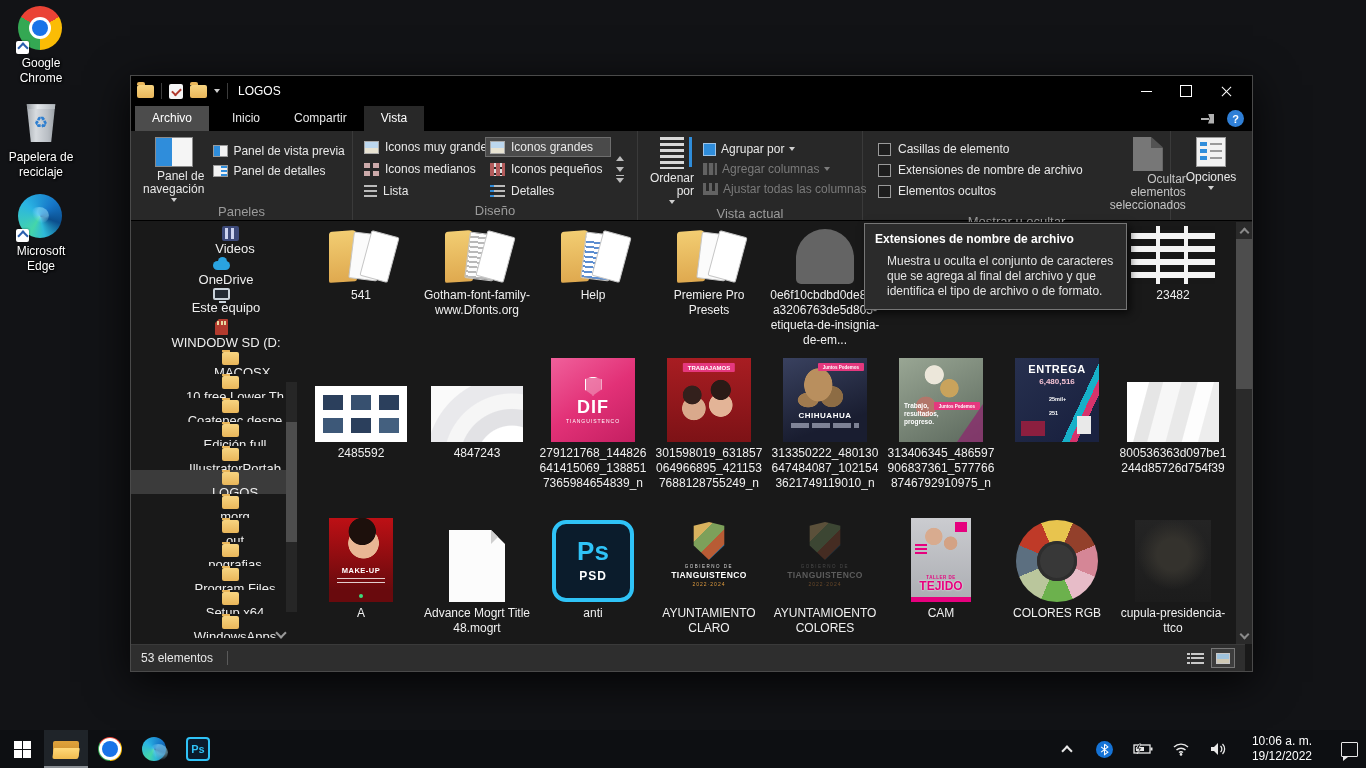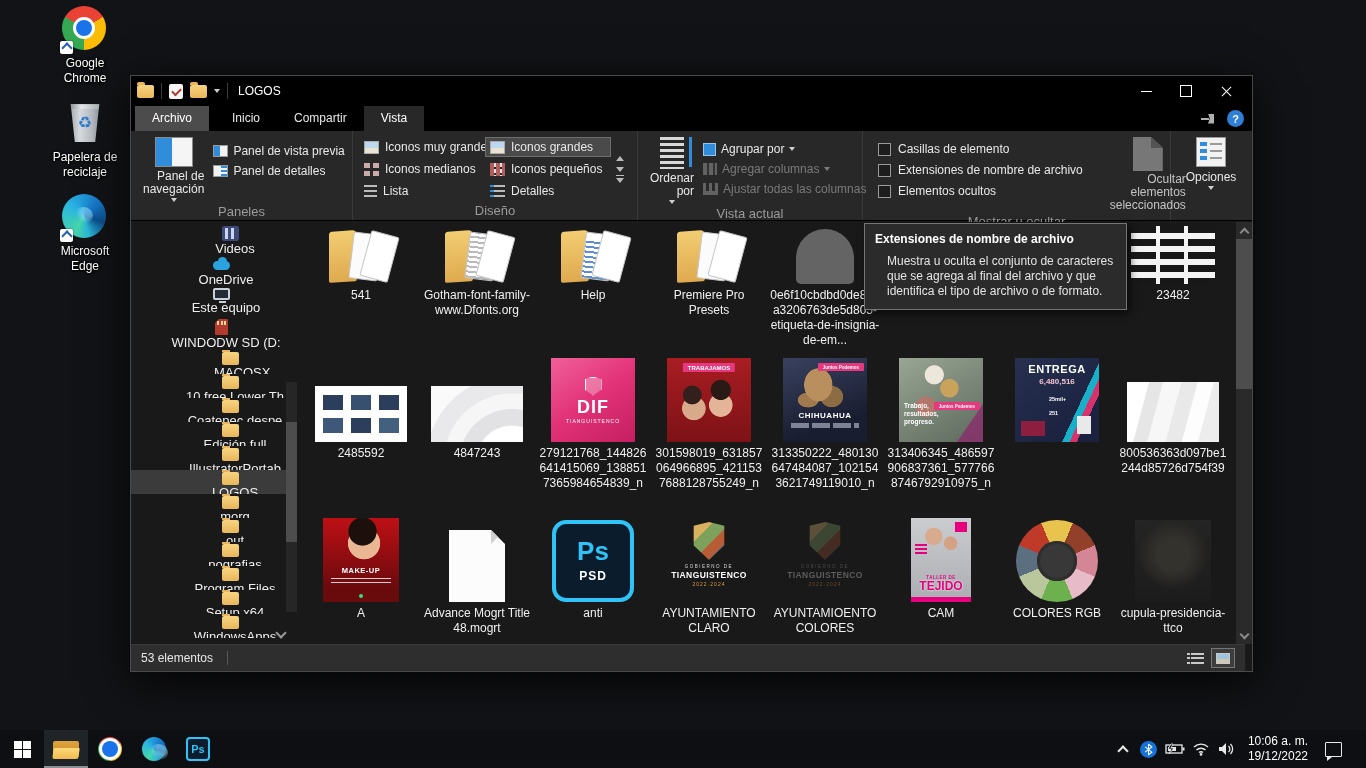--- a/index.html
+++ b/index.html
@@ -2,21 +2,21 @@
 <html><head>
 <meta charset="utf-8">
 <style>
   * { margin:0; padding:0; box-sizing:border-box; }
   html,body { width:1366px; height:768px; overflow:hidden; background:#111214;
     font-family:"Liberation Sans", sans-serif; -webkit-font-smoothing:antialiased; }
 
   
   .desktop { position:absolute; inset:0; background:#121316; }
   .dt-icons { position:absolute; left:6px; top:6px; width:70px; }
-  .dt-item { width:70px; margin-bottom:14px; text-align:center; cursor:default;margin-left:44px; }
+  .dt-item { width:70px; margin-bottom:14px; text-align:center; cursor:default; }
   .dt-item .dt-glyph { width:46px; height:46px; margin:0 auto 4px; position:relative; }
   .dt-label { color:#fff; font-size:12px; line-height:15px; text-shadow:1px 1px 2px #000, 0 0 3px #000; }
   .shortcut-badge { position:absolute; left:-2px; bottom:-2px; width:13px; height:13px; background:#fff;
     border-radius:2px; box-shadow:0 0 2px #0008; }
   .shortcut-badge::after { content:""; position:absolute; left:3px; top:3px; width:6px; height:6px;
     border-left:2px solid #2a5fae; border-bottom:2px solid #2a5fae; transform:rotate(135deg); }
 
   .chrome-ball { width:44px; height:44px; border-radius:50%;
     background:conic-gradient(from -60deg, #ea4335 0 120deg, #fbbc05 120deg 240deg, #34a853 240deg 360deg); position:relative; }
   .chrome-ball::before { content:""; position:absolute; left:50%; top:50%; width:22px; height:22px;
@@ -227,21 +227,21 @@
   .ent-word { position:absolute; top:5px; left:0; right:0; text-align:center; font-size:11px; font-weight:bold; letter-spacing:.5px; }
   .ent-num { position:absolute; top:19px; left:0; right:0; text-align:center; font-size:8px; font-weight:bold; color:#f3c2d3; }
   .ent-l1 { position:absolute; top:38px; left:34px; font-size:5.5px; font-weight:bold; }
   .ent-l2 { position:absolute; top:52px; left:34px; font-size:5.5px; font-weight:bold; }
   .t-ent::before { content:""; position:absolute; left:6px; bottom:6px; width:24px; height:15px; background:#8c1f3f; }
   .t-ent::after { content:""; position:absolute; right:8px; bottom:8px; width:14px; height:18px; background:#e9e9e9; }
 
   .t-paper { width:92px; height:60px;
     background:linear-gradient(105deg,#ffffff 0 20%,#e6e6e6 21% 33%,#f7f7f7 34% 50%,#e9e9e9 51% 65%,#fdfdfd 66% 80%,#ededed 81%); }
 
-  .t-makeup { width:76px; height:84px; background:
+  .t-makeup { width:64px; height:84px; background:
       radial-gradient(circle at 52% 16%, #1d100c 0 17%, transparent 18%),
       radial-gradient(circle at 54% 30%, #e9b794 0 22%, transparent 23%),
       linear-gradient(#bd1015,#690a0d 85%); }
   .mk-word { position:absolute; left:0; right:0; top:48px; text-align:center; color:#fff; font-weight:bold; font-size:7.5px; letter-spacing:.5px; }
   .t-makeup::before { content:""; position:absolute; left:8px; right:8px; top:60px; height:8px;
     background:repeating-linear-gradient(rgba(255,255,255,.8) 0 1.5px, transparent 1.5px 4px); }
   .t-makeup::after { content:""; position:absolute; left:50%; bottom:4px; width:4px; height:4px; border-radius:50%; background:#3ddc7b; transform:translateX(-50%); }
 
   .t-page { width:56px; height:72px; background:#fcfcfc; clip-path:polygon(0 0, calc(100% - 14px) 0, 100% 14px, 100% 100%, 0 100%); }
   .t-page::after { content:""; position:absolute; right:0; top:0; width:0; height:0;
@@ -318,21 +318,21 @@
   .tb-btn.active { background:#1f2429; box-shadow:inset 0 -2px 0 #8a8f94; }
   .start-ic { width:17px; height:17px; position:relative; }
   .start-ic::before { content:""; position:absolute; left:0; top:0; width:8px; height:8px; background:#fff; box-shadow:9px 0 0 #fff, 0 9px 0 #fff, 9px 9px 0 #fff; }
   .tb-explorer { width:26px; height:20px; position:relative; }
   .tb-explorer::before { content:""; position:absolute; left:0; top:2px; width:26px; height:16px; background:linear-gradient(#dfa23b,#c88d2e); border-radius:2px; }
   .tb-explorer::after { content:""; position:absolute; left:0; bottom:0; width:26px; height:11px; background:linear-gradient(#ffd97a,#f0bb4e); border-radius:1px 1px 2px 2px; transform:skewX(-8deg); }
   .chrome-sm { width:24px; height:24px; }
   .edge-sm { width:24px; height:24px; }
   .ps-sm { width:24px; height:24px; border:2px solid #2fc3f7; border-radius:4px; background:#0b1c2c; color:#2fc3f7;
     font-size:11px; font-weight:bold; display:flex; align-items:center; justify-content:center; }
-  .tray { margin-left:auto; display:flex; align-items:center; gap:0; padding-right:16px; }
+  .tray { margin-left:auto; display:flex; align-items:center; gap:12px; padding-right:0; }
   .tray-ic { width:26px; height:38px; display:flex; align-items:center; justify-content:center; }
   .chev-up { width:8px; height:8px; border-left:2px solid #e8e8e8; border-top:2px solid #e8e8e8; transform:rotate(45deg); margin-top:3px; }
   .bt-ic { width:17px; height:17px; border-radius:50%; background:#1573d6; display:flex; align-items:center; justify-content:center; }
   .clock { text-align:center; color:#fff; font-size:12px; line-height:15px; padding:0 8px; }
   .ac-ic { width:17px; height:15px; border:1.5px solid #e8e8e8; border-radius:1px; position:relative; }
   .ac-ic::after { content:""; position:absolute; left:1px; bottom:-5px; width:0; height:0;
     border-top:4px solid #e8e8e8; border-right:5px solid transparent; }
 </style>
 </head>
 <body>

